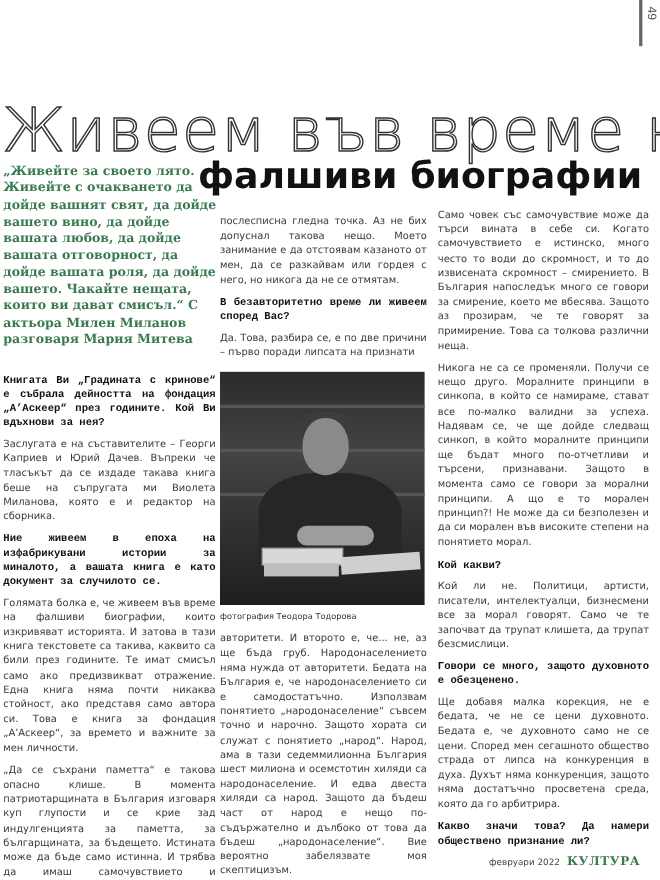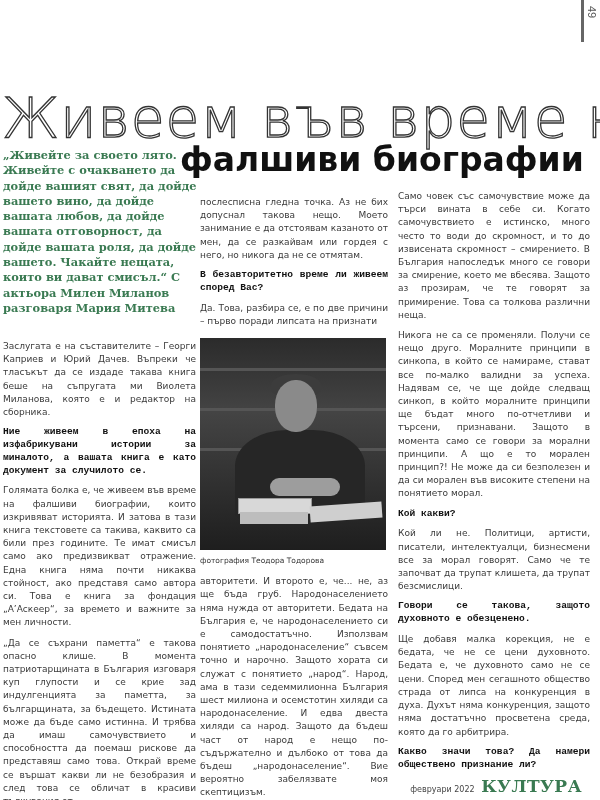--- a/index.html
+++ b/index.html
@@ -20,34 +20,35 @@
   .photo .shelf { position:absolute; left:0; right:0; height:3px; background:#555; }
   .photo .head { position:absolute; left:75px; top:42px; width:42px; height:52px; border-radius:48%; background:#8a8a8a; }
   .photo .hair { position:absolute; left:71px; top:36px; width:50px; height:22px; border-radius:50% 50% 30% 30%; background:#3c3c3c; }
   .photo .body { position:absolute; left:35px; top:92px; width:130px; height:90px; border-radius:40% 40% 8% 8%; background:#262626; }
   .photo .book { position:absolute; left:38px; top:160px; width:72px; height:14px; background:#d8d8d8; border:1px solid #999; }
   .photo .book2 { position:absolute; left:40px; top:174px; width:68px; height:12px; background:#bdbdbd; }
   .photo .paper { position:absolute; left:110px; top:166px; width:72px; height:16px; background:#cfcfcf; transform:rotate(-4deg); }
   .photo .hands { position:absolute; left:70px; top:140px; width:70px; height:18px; border-radius:10px; background:#9d9d9d; }
   .caption { font-size:7.5px; color:#333; margin-bottom:8px; }
   .footer { position:absolute; right:18px; top:776px; font-size:8px; color:#444; white-space:nowrap; }
-  .footer .brand { font-family:"DejaVu Serif", serif; font-weight:bold; color:#3a7a52; font-size:17px; letter-spacing:0.5px; margin-left:4px; }
+  .footer .brand { font-family:"DejaVu Serif", serif; font-weight:bold; color:#3a7a52; font-size:11px; letter-spacing:0.5px; margin-left:4px; }
 </style>
 </head>
 <body>
 
 <div class="pagenum-bar"></div>
 <div class="pagenum">49</div>
 
 <div class="title1"><span>Живеем във време на</span></div>
 <div class="title2">фалшиви биографии</div>
 
 <div class="quote">„Живейте за своето лято. Живейте с очакването да дойде вашият свят, да дойде вашето вино, да дойде вашата любов, да дойде вашата отговорност, да дойде вашата роля, да дойде вашето. Чакайте нещата, които ви дават смисъл.“ С актьора Милен Миланов разговаря Мария Митева</div>
 
 <div class="col col1">
+  <p class="q">Книгата Ви „Градината с кринове“ е събрала дейността на фондация „А’Аскеер“ през годините. Кой Ви вдъхнови за нея?</p>
   <p>Заслугата е на съставителите – Георги Каприев и Юрий Дачев. Въпреки че тласъкът да се издаде такава книга беше на съпругата ми Виолета Миланова, която е и редактор на сборника.</p>
   <p class="q">Ние живеем в епоха на изфабрикувани истории за миналото, а вашата книга е като документ за случилото се.</p>
   <p>Голямата болка е, че живеем във време на фалшиви биографии, които изкривяват историята. И затова в тази книга текстовете са такива, каквито са били през годините. Те имат смисъл само ако предизвикват отражение. Една книга няма почти никаква стойност, ако представя само автора си. Това е книга за фондация „А’Аскеер“, за времето и важните за мен личности.</p>
   <p>„Да се съхрани паметта“ е такова опасно клише. В момента патриотарщината в България изговаря куп глупости и се крие зад индулгенцията за паметта, за българщината, за бъдещето. Истината може да бъде само истинна. И трябва да имаш самочувствието и способността да поемаш рискове да представяш само това. Открай време се вършат какви ли не безобразия и след това се обличат в красиви тълкувания от</p>
 </div>
 
 <div class="col col2">
   <p>послесписна гледна точка. Аз не бих допуснал такова нещо. Моето занимание е да отстоявам казаното от мен, да се разкайвам или гордея с него, но никога да не се отмятам.</p>
   <p class="q">В безавторитетно време ли живеем според Вас?</p>
   <p style="margin-bottom:0">Да. Това, разбира се, е по две причини – първо поради липсата на признати</p>
@@ -66,21 +67,21 @@
   <div class="caption">фотография Теодора Тодорова</div>
   <p>авторитети. И второто е, че... не, аз ще бъда груб. Народонаселението няма нужда от авторитети. Бедата на България е, че народонаселението си е самодостатъчно. Използвам понятието „народонаселение“ съвсем точно и нарочно. Защото хората си служат с понятието „народ“. Народ, ама в тази седеммилионна България шест милиона и осемстотин хиляди са народонаселение. И едва двеста хиляди са народ. Защото да бъдеш част от народ е нещо по-съдържателно и дълбоко от това да бъдеш „народонаселение“. Вие вероятно забелязвате моя скептицизъм.</p>
 
 </div>
 
 <div class="col col3">
   <p>Само човек със самочувствие може да търси вината в себе си. Когато самочувствието е истинско, много често то води до скромност, и то до извисената скромност – смирението. В България напоследък много се говори за смирение, което ме вбесява. Защото аз прозирам, че те говорят за примирение. Това са толкова различни неща.</p>
   <p>Никога не са се променяли. Получи се нещо друго. Моралните принципи в синкопа, в който се намираме, стават все по-малко валидни за успеха. Надявам се, че ще дойде следващ синкоп, в който моралните принципи ще бъдат много по-отчетливи и търсени, признавани. Защото в момента само се говори за морални принципи. А що е то морален принцип?! Не може да си безполезен и да си морален във високите степени на понятието морал.</p>
   <p class="q">Кой какви?</p>
   <p>Кой ли не. Политици, артисти, писатели, интелектуалци, бизнесмени все за морал говорят. Само че те започват да трупат клишета, да трупат безсмислици.</p>
-  <p class="q">Говори се такова, защото духовното е обезценено.</p>
+  <p class="q">Говори се много, защото духовното е обезценено.</p>
   <p>Ще добавя малка корекция, не е бедата, че не се цени духовното. Бедата е, че духовното само не се цени. Според мен сегашното общество страда от липса на конкуренция в духа. Духът няма конкуренция, защото няма достатъчно просветена среда, която да го арбитрира.</p>
   <p class="q">Какво значи това? Да намери обществено признание ли?</p>
 
 </div>
 
 <div class="footer">
   <span>февруари 2022</span>
   <span class="brand">КУЛТУРА</span>
 </div>
 

